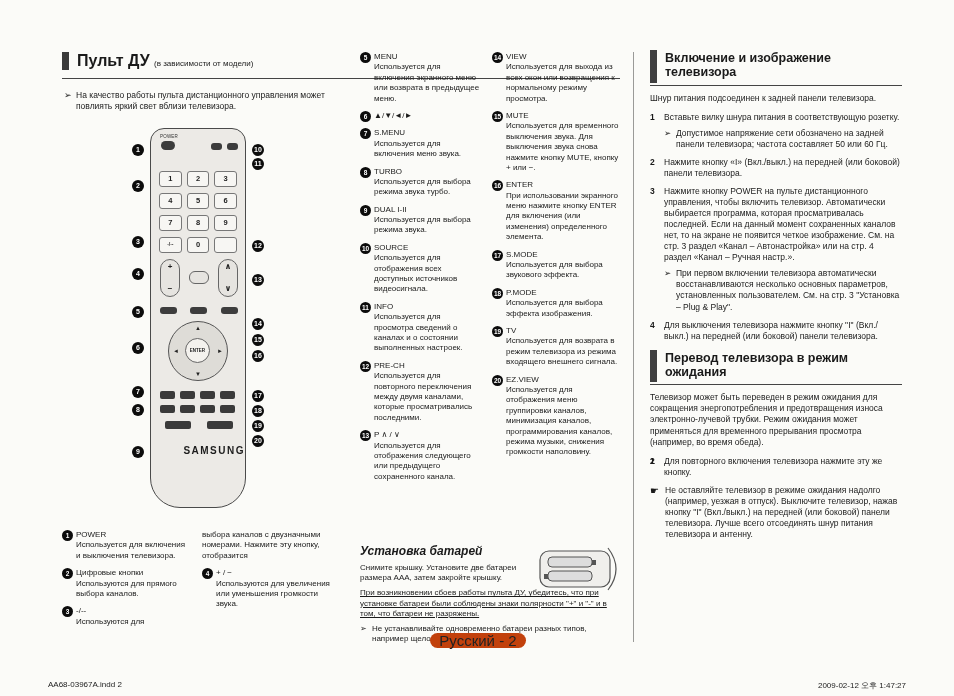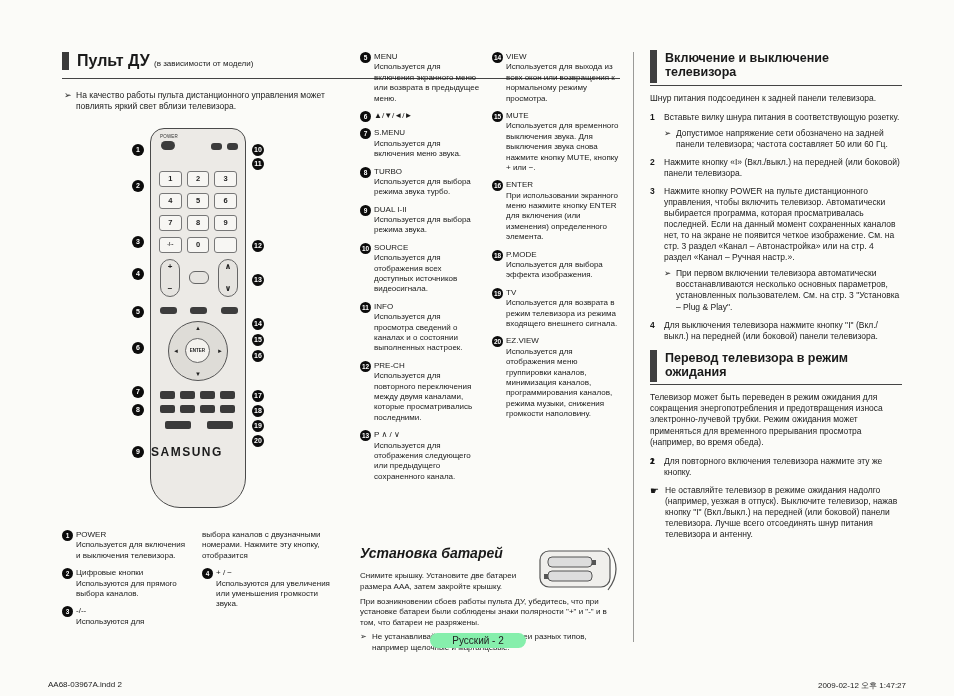--- a/index.html
+++ b/index.html
@@ -34,47 +34,47 @@
   .pill{position:absolute;width:17px;height:7px;background:#3d3d3d;border-radius:3px;}
   .dpad{position:absolute;left:17px;top:192px;width:60px;height:60px;border-radius:50%;background:#dedcd7;border:1.5px solid #555;box-sizing:border-box;}
   .dpad-arrow{position:absolute;font-size:6px;color:#222;line-height:1;}
   .arr-up{left:50%;transform:translateX(-50%);top:3px;}
   .arr-down{left:50%;transform:translateX(-50%);bottom:3px;}
   .arr-left{left:4px;top:50%;transform:translateY(-50%);}
   .arr-right{right:4px;top:50%;transform:translateY(-50%);}
   .enter-btn{position:absolute;left:16px;top:16px;width:25px;height:25px;border-radius:50%;background:#f4f2ee;border:1px solid #666;
              display:flex;align-items:center;justify-content:center;font-size:4.5px;font-weight:bold;box-sizing:border-box;}
   .fbtn{position:absolute;width:15px;height:8px;background:#3a3a3a;border-radius:2px;}
-  .brand{position:absolute;left:0;top:316px;width:100%;text-align:left;font-size:12px;font-weight:bold;letter-spacing:1.5px;color:#1c1c1c;}
+  .brand{position:absolute;left:0;top:316px;width:100%;text-align:right;font-size:10px;font-weight:bold;letter-spacing:1.5px;color:#1c1c1c;}
   .callout{position:absolute;width:12px;height:12px;border-radius:50%;background:#0c0c0c;color:#fff;
            font-size:7px;font-weight:bold;text-align:center;line-height:12px;}
 
   
   .left-items{position:absolute;left:62px;top:530px;width:276px;display:flex;gap:12px;}
   .colA{width:128px;}.colB{width:136px;}
   .item{position:relative;padding-left:14px;margin-bottom:7px;font-size:8px;line-height:1.3;}
   .item .badge{position:absolute;left:0;top:0;width:11px;height:11px;border-radius:50%;background:#0c0c0c;color:#fff;
                font-size:6.5px;font-weight:bold;text-align:center;line-height:11px;}
   .item .label{font-weight:normal;}
   .cont-text{font-size:8px;line-height:1.3;margin-bottom:7px;}
   .mid-col{position:absolute;top:52px;}
   #midA{left:360px;width:122px;}
   #midB{left:492px;width:131px;}
 
   
   .battery{position:absolute;left:360px;top:544px;width:263px;font-size:8px;line-height:1.3;}
-  .btitle{font-style:italic;font-weight:bold;font-size:14px;margin-bottom:9px;}
+  .btitle{font-style:italic;font-weight:bold;font-size:12px;margin-bottom:3px;}
   .bp1{width:172px;margin-bottom:5px;}
   .battery-svg{position:absolute;left:176px;top:0;}
-  .bp2{margin-bottom:4px;}
+  .bp2{margin-bottom:4px;text-decoration:underline;}
   .bnote{position:relative;padding-left:12px;}
   .bnote .marker{position:absolute;left:0;top:0;}
 
-  .page-badge{position:absolute;left:430px;top:633px;width:96px;height:15px;background:#86efac;border-radius:8px;
-              font-size:10px;text-align:center;line-height:15px;color:#222;}
+  .page-badge{position:absolute;left:430px;top:633px;width:96px;height:15px;background:#c2410c;border-radius:8px;
+              font-size:15px;text-align:center;line-height:15px;color:#222;}
   .v-divider{position:absolute;left:633px;top:52px;height:590px;border-left:1px solid #9a9a98;}
 
   
   .right-col{position:absolute;left:650px;top:50px;width:252px;}
   .sec-header{border-left:7px solid #3f3f3f;padding:1px 0 3px 8px;font-size:12.5px;font-weight:bold;line-height:1.15;}
   .sec-rule{border-top:1.5px solid #444;margin:2px 0 7px 0;}
   .intro{font-size:8.5px;line-height:1.3;margin-bottom:8px;}
   .rstep{position:relative;padding-left:14px;font-size:8.5px;line-height:1.3;margin-bottom:7px;}
   .snum{position:absolute;left:0;top:0;font-weight:bold;}
   .rnote{position:relative;margin:-2px 0 7px 14px;padding-left:12px;font-size:8.5px;line-height:1.3;}
@@ -266,20 +266,25 @@
     </div>
     <div class="item">
       <span class="badge">15</span>
       <div class="label">MUTE</div>
       <div class="desc">Используется для временного выключения звука. Для выключения звука снова нажмите кнопку MUTE, кнопку + или −.</div>
     </div>
     <div class="item">
       <span class="badge">16</span>
       <div class="label">ENTER</div>
       <div class="desc">При использовании экранного меню нажмите кнопку ENTER для включения (или изменения) определенного элемента.</div>
+    </div>
+    <div class="item">
+      <span class="badge">17</span>
+      <div class="label">S.MODE</div>
+      <div class="desc">Используется для выбора звукового эффекта.</div>
     </div>
     <div class="item">
       <span class="badge">18</span>
       <div class="label">P.MODE</div>
       <div class="desc">Используется для выбора эффекта изображения.</div>
     </div>
     <div class="item">
       <span class="badge">19</span>
       <div class="label">TV</div>
       <div class="desc">Используется для возврата в режим телевизора из режима входящего внешнего сигнала.</div>
@@ -307,21 +312,21 @@
       <span class="marker">➢</span>
       <span>Не устанавливайте одновременно батареи разных типов, например щелочные и марганцевые.</span>
     </div>
   </div>
 
   <div class="page-badge">Русский - 2</div>
   <div class="v-divider"></div>
 
   <div class="right-col">
 
-    <div class="sec-header">Включение и выключение телевизора</div>
+    <div class="sec-header">Включение и изображение телевизора</div>
     <div class="sec-rule"></div>
     <div class="intro">Шнур питания подсоединен к задней панели телевизора.</div>
 
     <div class="rstep">
       <span class="snum">1</span>
       <span>Вставьте вилку шнура питания в соответствующую розетку.</span>
     </div>
     <div class="rnote">
       <span class="marker">➢</span>
       <span>Допустимое напряжение сети обозначено на задней панели телевизора; частота составляет 50 или 60 Гц.</span>

